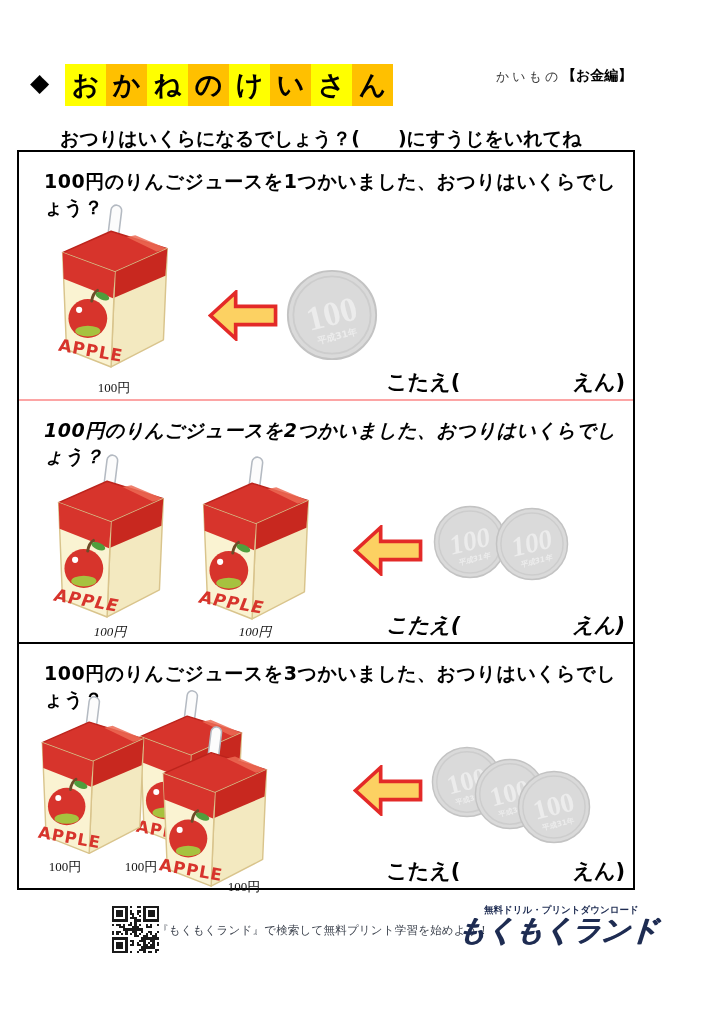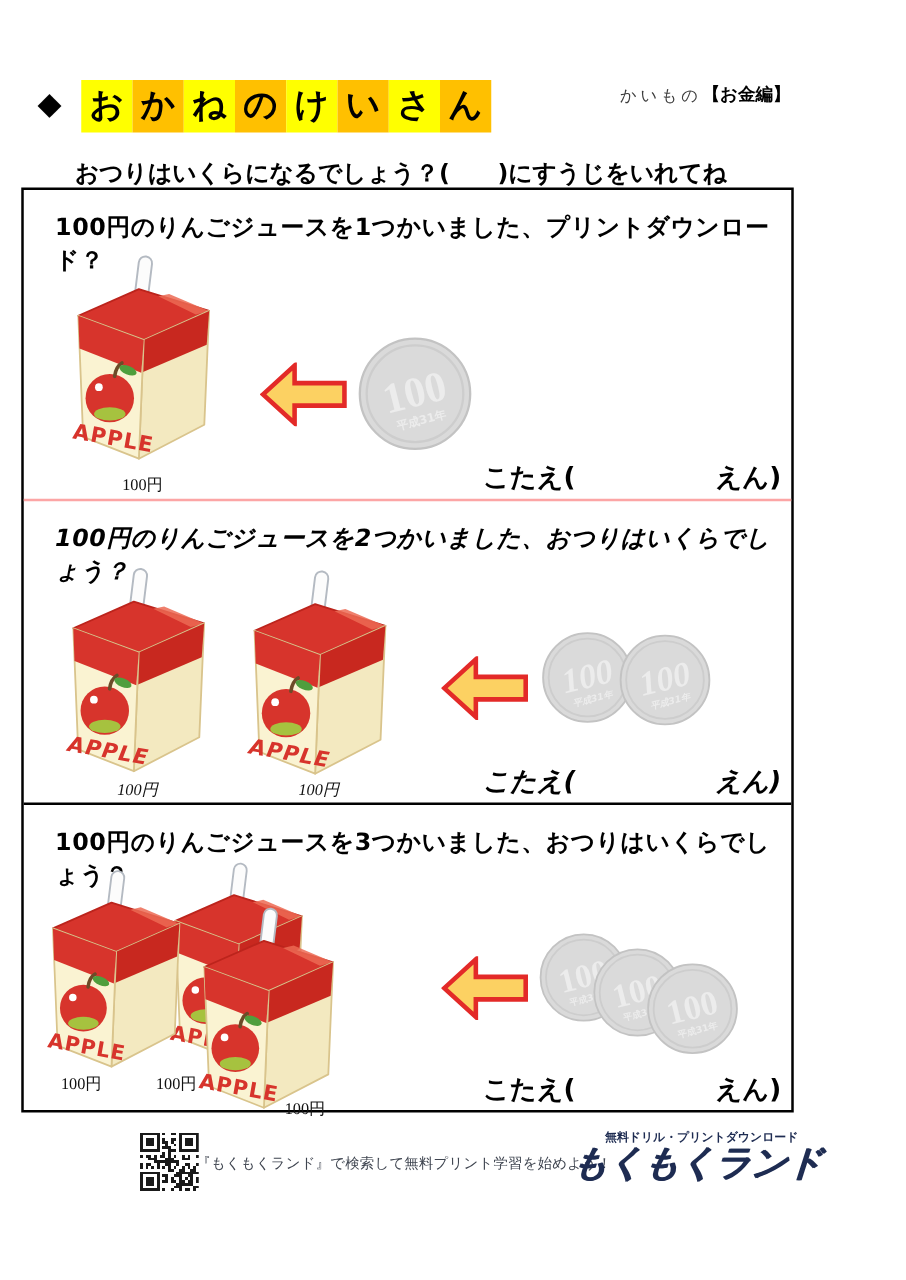--- a/index.html
+++ b/index.html
@@ -120,21 +120,21 @@
     <span class="tchar" style="background: rgb(255, 192, 0);">ん</span>
   </div>
   <span class="abs category">かいもの</span>
   <span class="abs edition">【お金編】</span>
 
   <div class="abs subtitle">おつりはいくらになるでしょう？(　　)にすうじをいれてね</div>
 
   <div class="abs box">
 
     <section class="sec s1">
-      <div class="q">100円のりんごジュースを1つかいました、プリントダウンロード？</div>
+      <div class="q">100円のりんごジュースを1つかいました、おつりはいくらでしょう？</div>
       <svg class="abs jb1-1" viewBox="0 0 130 175">
           <use href="#jbox"></use>
         </svg>
       <div class="plabel pl1-1">100円</div>
       <svg class="abs ar1" viewBox="0 0 86 62" preserveAspectRatio="none">
           <use href="#larrow"></use>
         </svg>
       <svg class="abs co1-1" viewBox="0 0 100 100">
           <use href="#coin100"></use>
         </svg>

